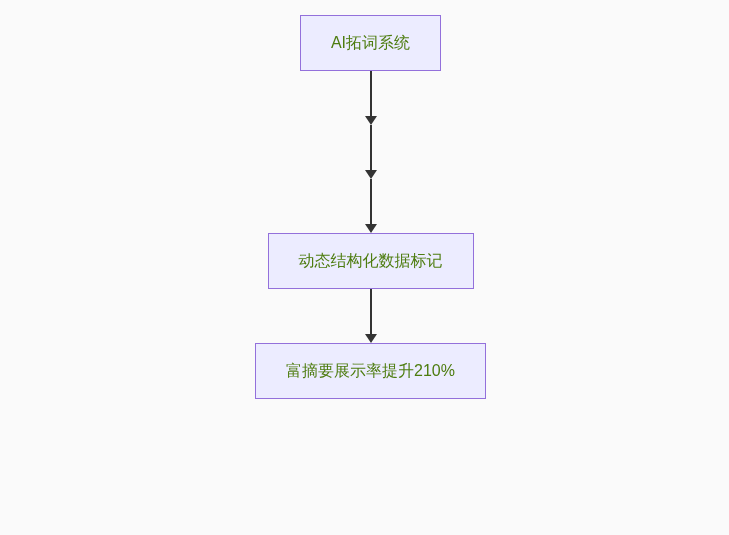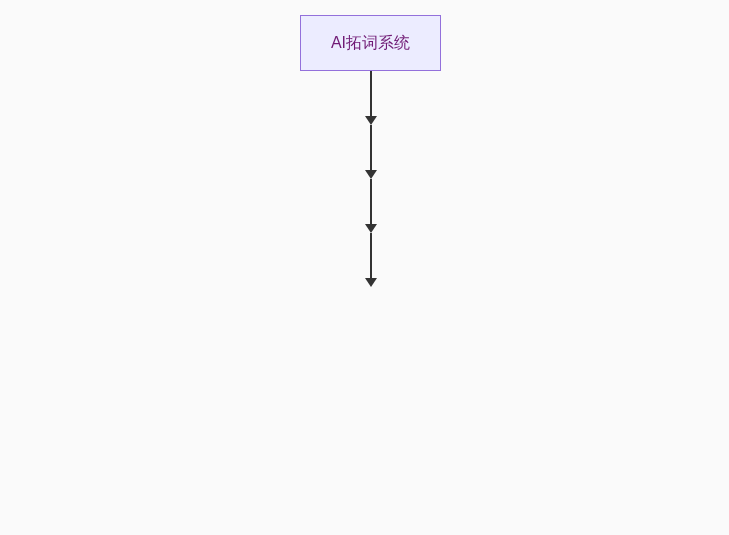--- a/index.html
+++ b/index.html
@@ -13,21 +13,21 @@
     width: 729px; height: 535px;
     padding-top: 15px;
     display: flex;
     flex-direction: column;
     align-items: center;
     transform: translateX(6px);
   }
   .node {
     background: #ECECFF;
     border: 1px solid #9370DB;
-    color: #701a75;
+    color: #4d7c0f;
     font-size: 16px;
     line-height: 1;
     padding: 9px 30px;
     min-height: 56px;
     display: flex;
     align-items: center;
     justify-content: center;
     white-space: nowrap;
     text-align: center;
   }
@@ -68,20 +68,26 @@
     <div class="line"></div>
     <div class="arrowhead"></div>
   </div>
 
 
   <div class="connector">
     <div class="line"></div>
     <div class="arrowhead"></div>
   </div>
 
+  <div class="node">
+    <span>动态结构化数据标记</span>
+  </div>
 
   <div class="connector">
     <div class="line"></div>
     <div class="arrowhead"></div>
   </div>
 
+  <div class="node">
+    <span>富摘要展示率提升210%</span>
+  </div>
 
 </div>
 
 </body></html>

